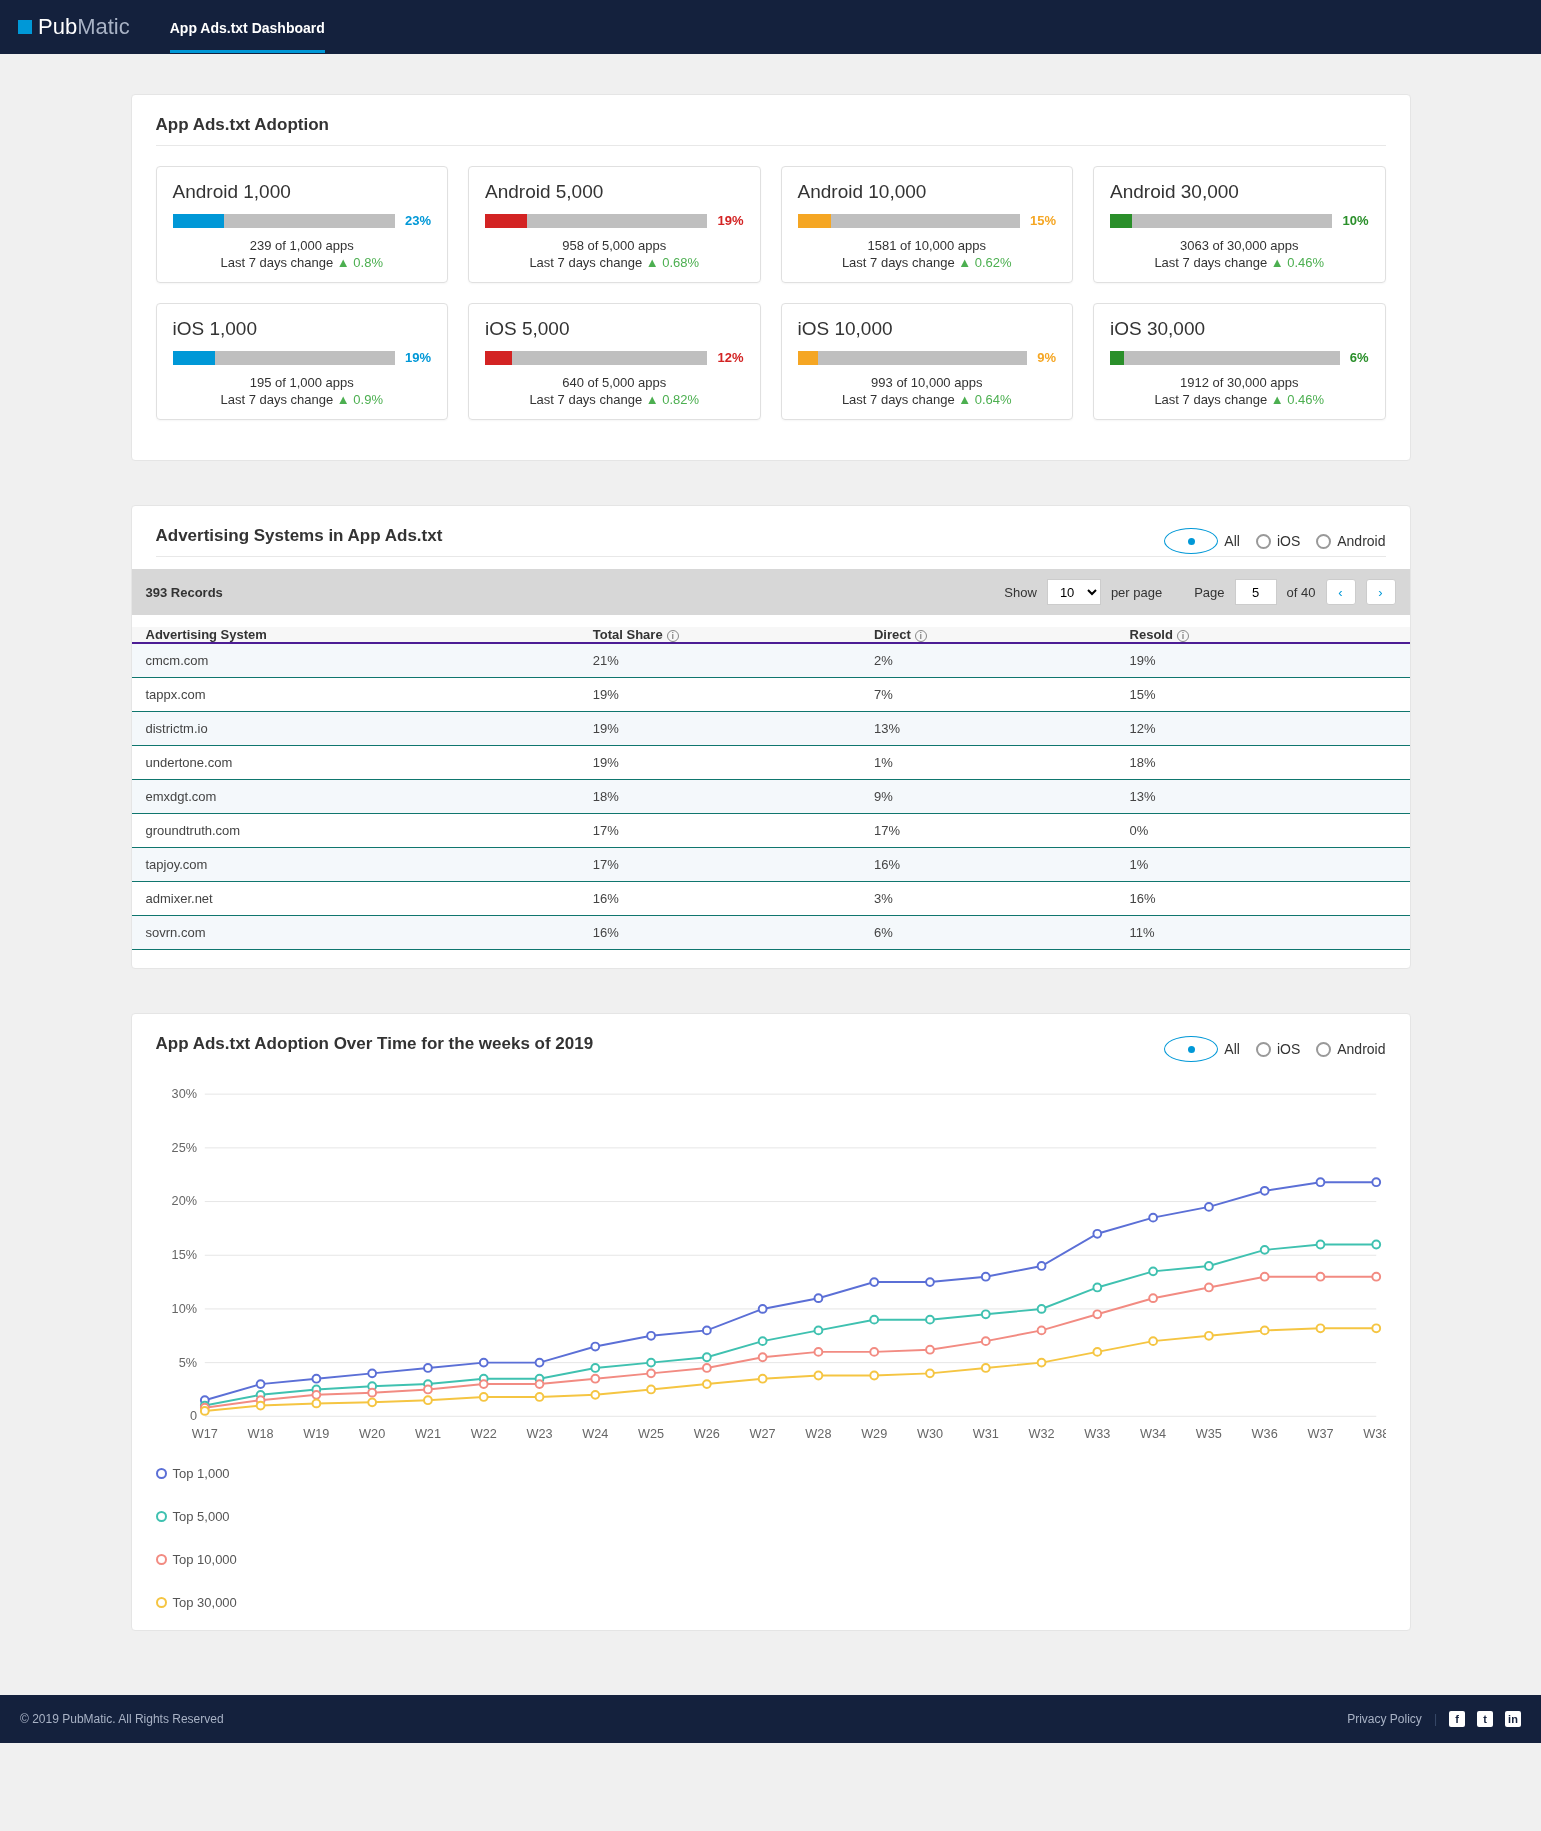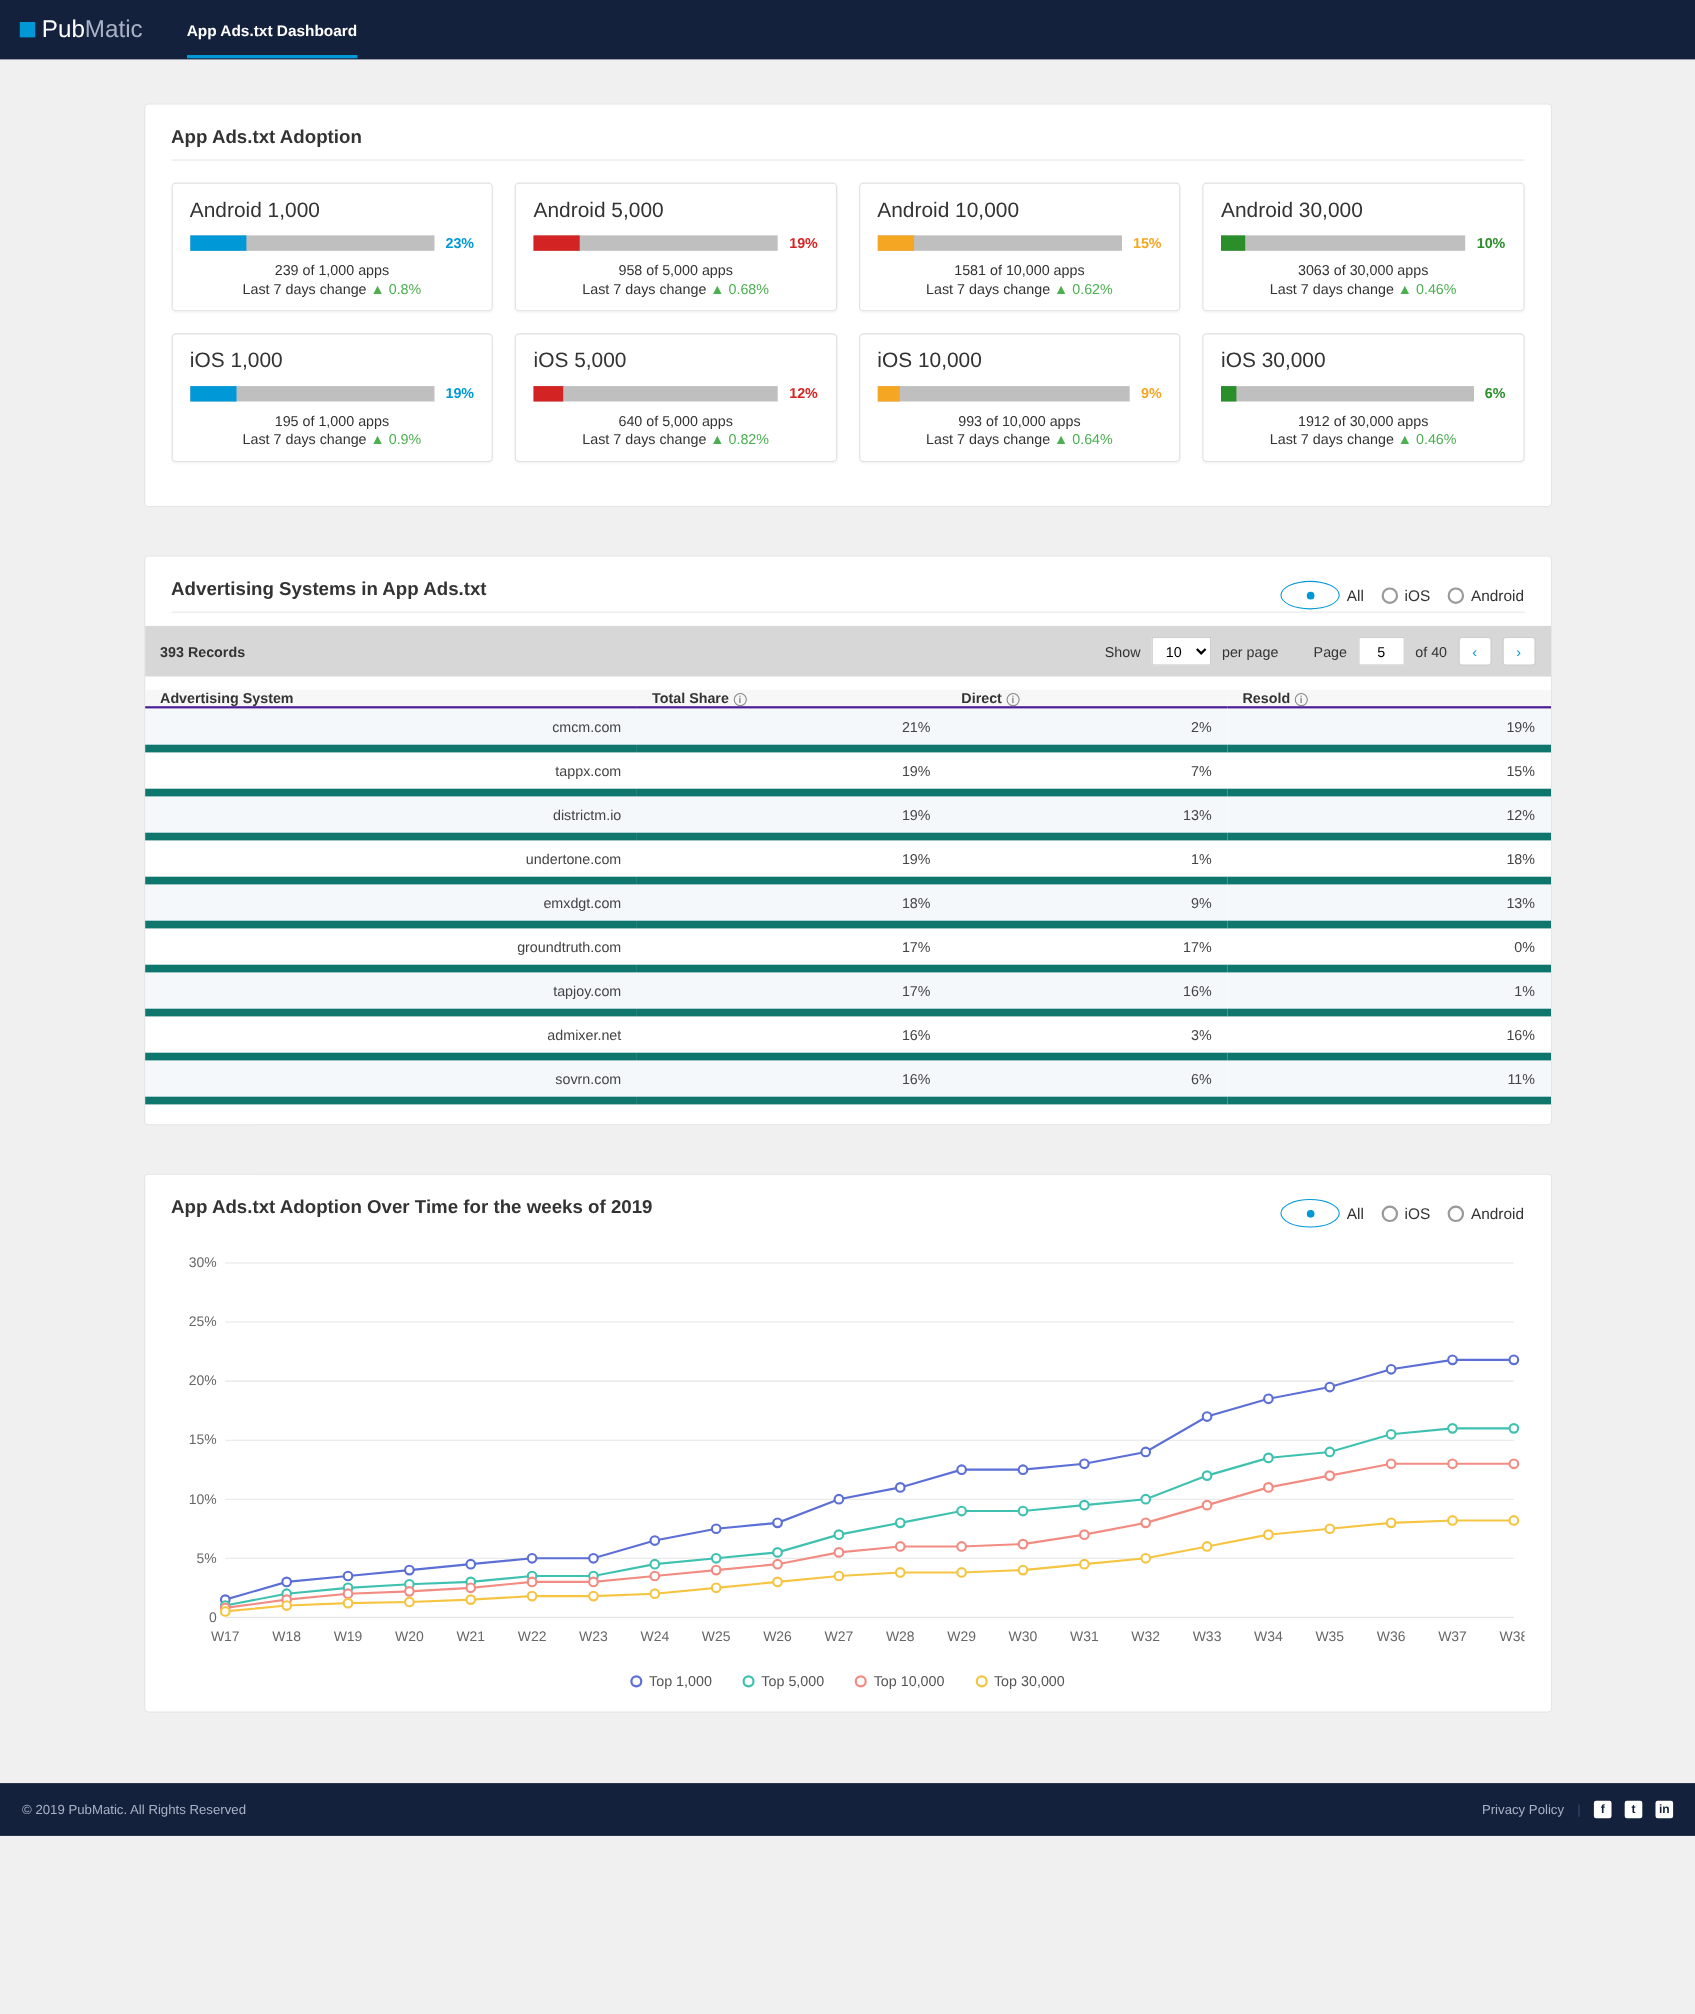--- a/index.html
+++ b/index.html
@@ -34,25 +34,25 @@
 .radio-dot.sel { border-color: #0098d7; }
 .radio-dot.sel::after { content: ""; width: 7px; height: 7px; background: #0098d7; border-radius: 50%; }
 .tbl-toolbar { background: #d7d7d7; padding: 10px 14px; display: flex; justify-content: space-between; align-items: center; font-size: 13px; margin: 12px -24px; }
 .tbl-toolbar .rec { font-weight: 700; color: #333; }
 .pager { display: flex; align-items: center; gap: 10px; font-size: 13px; color: #333; }
 .sel, .pgnum { border: 1px solid #ccc; background: #fff; height: 26px; padding: 0 8px; font-size: 13px; }
 .sel { width: 54px; } .pgnum { width: 42px; text-align: center; }
 .pgbtn { width: 30px; height: 26px; background: #fff; border: 1px solid #ccc; border-radius: 3px; color: #0098d7; display: inline-flex; align-items: center; justify-content: center; cursor: pointer; }
 table { width: calc(100% + 48px); margin: 0 -24px; border-collapse: collapse; font-size: 13px; }
 thead th { text-align: left; font-weight: 700; padding: 0 14px; color: #333; background: #f7f7f7; border-bottom: 2px solid #4c1d95; }
-tbody td { padding: 9px 14px; color: #444; border-bottom: 7px solid #0f766e; text-align: right; }
+tbody td { padding: 9px 14px; color: #444; border-bottom: 1px solid #0f766e; }
 tbody tr:nth-child(odd) td { background: #f4f8fb; }
 .info-ic { display: inline-block; width: 12px; height: 12px; border: 1px solid #888; border-radius: 50%; font-size: 9px; line-height: 10px; text-align: center; color: #888; margin-left: 4px; }
 .chart-wrap { position: relative; margin-top: 16px; }
-.legend { display: flex; justify-content: center; gap: 28px; margin-top: 12px; font-size: 13px; color: #555; }
+.legend { display: flex; justify-content: center; gap: 28px; margin-top: 12px; font-size: 13px; color: #555; flex-direction: column; }
 .legend span { display: inline-flex; align-items: center; gap: 6px; }
 .lg-dot { width: 11px; height: 11px; border-radius: 50%; border: 2px solid; background: #fff; }
 .footer { background: #14213d; padding: 16px 20px; display: flex; justify-content: space-between; align-items: center; color: #a8b2c5; font-size: 12px; }
 .footer-r { display: flex; align-items: center; gap: 12px; }
 .footer-r a { color: #a8b2c5; text-decoration: none; }
 .soc { width: 16px; height: 16px; background: #fff; border-radius: 2px; display: inline-flex; align-items: center; justify-content: center; font-size: 11px; font-weight: 700; color: #14213d; }
 svg .grid line { stroke: #e5e5e5; stroke-width: 1; }
 svg .series { fill: none; stroke-width: 2; }
 svg .pt { fill: #fff; stroke-width: 2; }
 </style>

